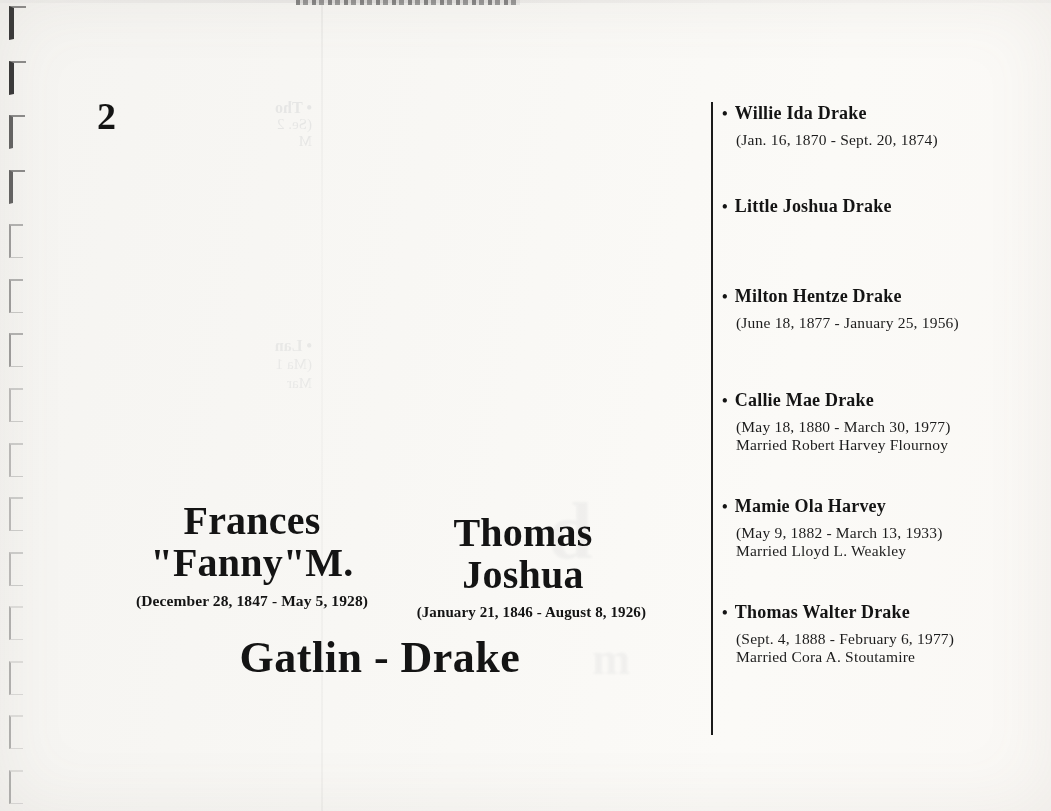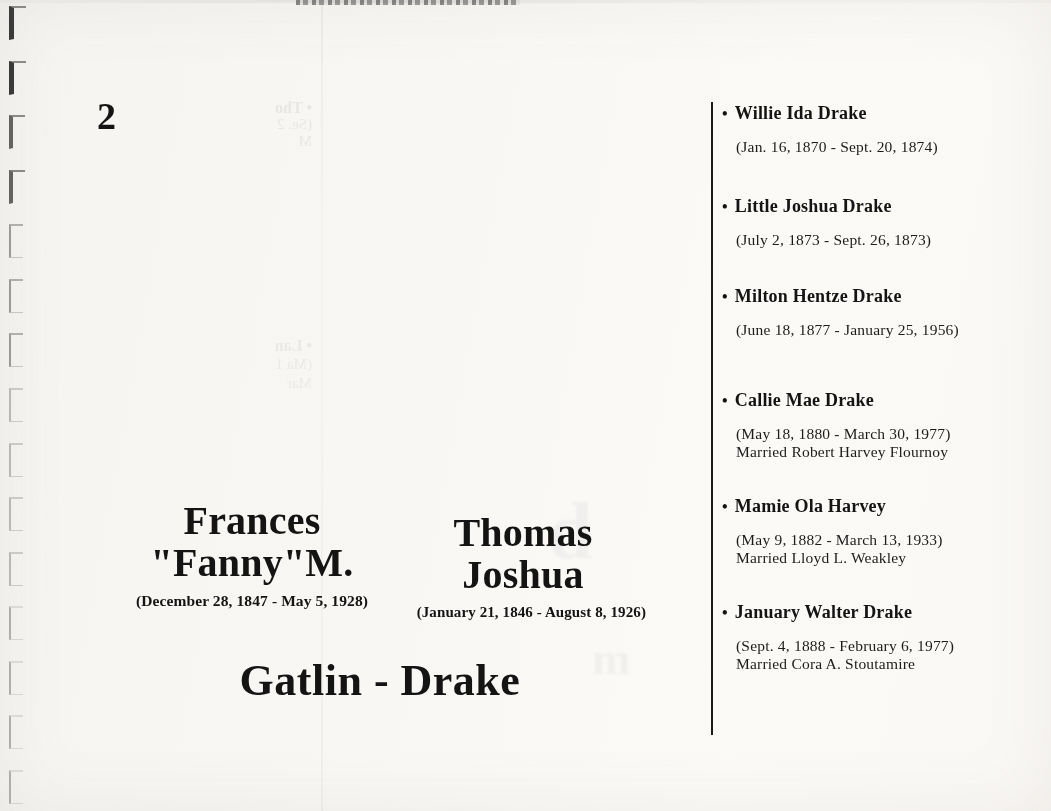--- a/index.html
+++ b/index.html
@@ -36,28 +36,28 @@
   .page-number { position:absolute; left:97px; top:94px; font-size:38px; font-weight:bold; letter-spacing:1px; }
 
   .parent { position:absolute; text-align:center; }
   .parent .pname { font-size:40px; font-weight:bold; line-height:1.06; letter-spacing:0.2px; }
   .parent .pdates { font-size:15.5px; font-weight:bold; margin-top:7px; letter-spacing:0.1px; white-space:nowrap; }
   .parent-left  { left:102px;  top:500px; width:300px; }
   .parent-right { left:400px; top:512px; width:246px; }
   .parent-right .pdates { font-size:15px;text-align:right; }
 
   .family-title { position:absolute; left:163px; top:632px; width:434px; text-align:center;
-    font-size:44px; font-weight:bold; letter-spacing:0.5px; white-space:nowrap;margin-top:23px; }
+    font-size:44px; font-weight:bold; letter-spacing:0.5px; white-space:nowrap; }
 
   .divider { position:absolute; left:711px; top:102px; width:2px; height:633px; background:#1b1b1b; }
 
   .child { position:absolute; left:722px; width:318px; }
   .child .nline { display:flex; align-items:baseline; gap:7px; font-size:18px; font-weight:bold; letter-spacing:0.2px; }
   .child .bullet { font-size:16px; }
-  .child .details { margin-top:14px; padding-left:14px; font-size:15.5px; line-height:17.5px;
+  .child .details { margin-top:7px; padding-left:14px; font-size:15.5px; line-height:17.5px;
     letter-spacing:0.2px; color:#1c1c1c; }
   .c0{top:103px}.c1{top:196px}.c2{top:286px}.c3{top:390px}.c4{top:496px}.c5{top:602px}
 
   
   .ghost { position:absolute; transform:scaleX(-1); filter:blur(0.7px); color:#5a6470; }
   .ghost-top { left:208px; top:99px;  width:104px; opacity:0.10; font-size:15px; line-height:17px; }
   .ghost-mid { left:200px; top:336px; width:112px; opacity:0.09; font-size:15px; line-height:19px; }
   .ghost .g-bold { font-weight:bold; font-size:16px; }
   .ghost-d { position:absolute; left:548px; top:486px; font-size:80px; font-weight:bold;
     opacity:0.05; filter:blur(1.2px); color:#4a5260; }
@@ -135,24 +135,20 @@
       <div>(Jan. 16, 1870 - Sept. 20, 1874)</div>
       <div></div>
     </div>
   </div>
 
   <div class="child c1">
     <div class="nline">
       <span class="bullet">•</span>
       <span>Little Joshua Drake</span>
     </div>
-    <div class="details">
-      <div>(July 2, 1873 - Sept. 26, 1873)</div>
-      <div></div>
-    </div>
   </div>
 
   <div class="child c2">
     <div class="nline">
       <span class="bullet">•</span>
       <span>Milton Hentze Drake</span>
     </div>
     <div class="details">
       <div>(June 18, 1877 - January 25, 1956)</div>
     </div>
@@ -176,21 +172,21 @@
     </div>
     <div class="details">
       <div>(May 9, 1882 - March 13, 1933)</div>
       <div>Married Lloyd L. Weakley</div>
     </div>
   </div>
 
   <div class="child c5">
     <div class="nline">
       <span class="bullet">•</span>
-      <span>January Walter Drake</span>
+      <span>Thomas Walter Drake</span>
     </div>
     <div class="details">
       <div>(Sept. 4, 1888 - February 6, 1977)</div>
       <div>Married Cora A. Stoutamire</div>
     </div>
   </div>
 
   <div class="vignette"></div>
 </div>
 

